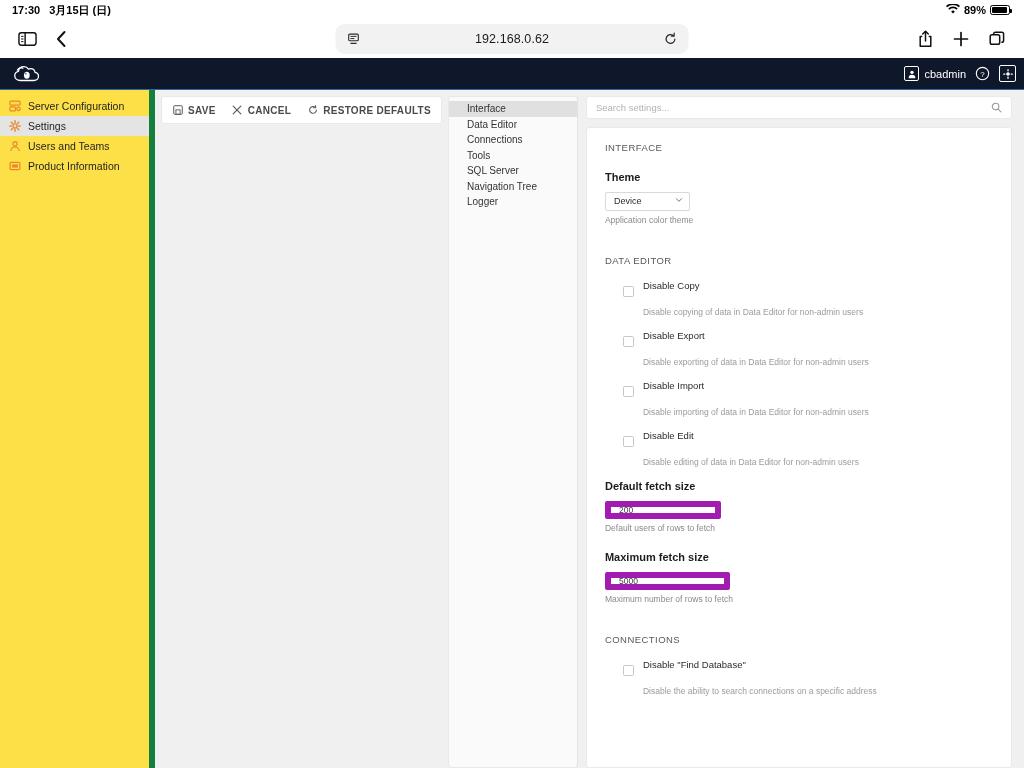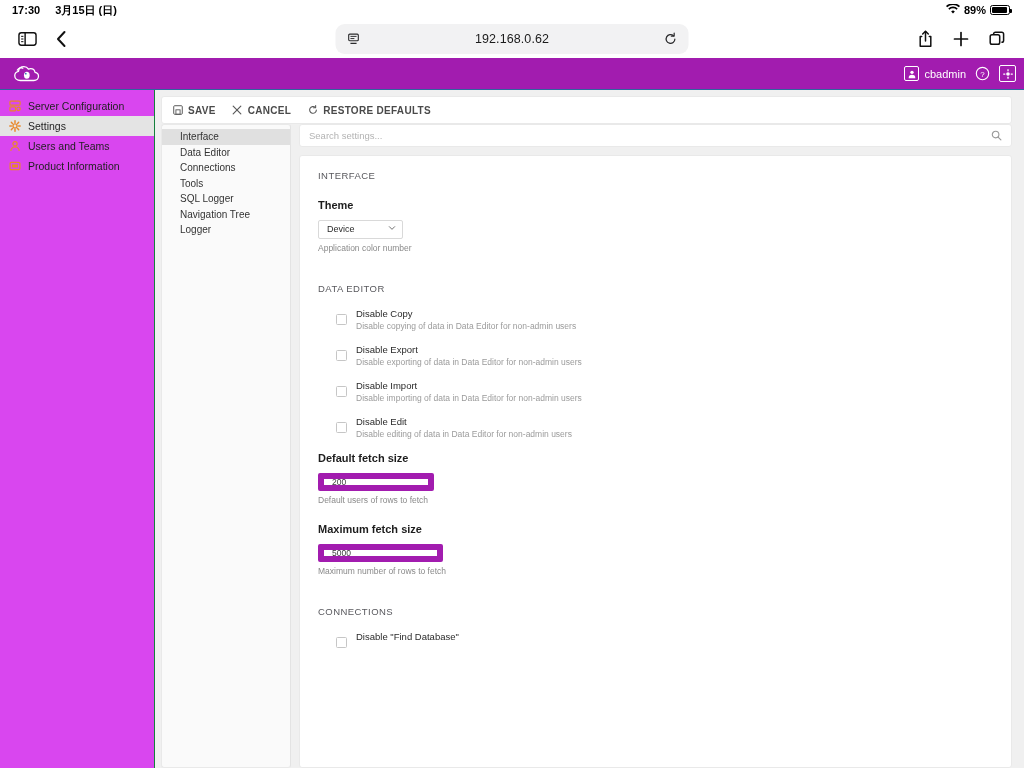--- a/index.html
+++ b/index.html
@@ -11,21 +11,21 @@
   }
 
   
   .status-bar {
     height: 20px; width: 100%;
     display: flex; align-items: center;
     padding: 0 14px 0 12px;
     font-size: 11px; font-weight: bold; color: #000;
     background: #ffffff;
   }
-  .status-left { display: flex; align-items: center; gap: 15px; }
+  .status-left { display: flex; align-items: center; gap: 9px; }
   .status-right { margin-left: auto; display: flex; align-items: center; gap: 4px; }
   .wifi-icon { display: inline-block; }
   .battery-pct { font-size: 11px; font-weight: bold; }
   .battery-icon {
     width: 20px; height: 10px;
     border: 1.2px solid #000; border-radius: 2.5px;
     position: relative; display: inline-block;
   }
   .battery-icon::after {
     content: ""; position: absolute; right: -3px; top: 3px;
@@ -63,21 +63,21 @@
   .url-icon, .url-reload { width: 16px; height: 16px; display: flex; align-items: center; justify-content: center; color: #2c2c2e; }
   .chrome-right { margin-left: auto; display: flex; align-items: center; gap: 2px; }
 
   
   .app {
     width: 100%; height: 710px;
     display: flex; flex-direction: column;
     background: #f0f0f0;
   }
   .app-header {
-    height: 32px; background: #a21caf;
+    height: 32px; background: #0f172a;
     display: flex; align-items: center;
     padding: 0 8px 0 10px;
     flex: 0 0 32px;
     border-bottom: 1px solid #2f689f;
     gap: 47px;
   }
   .logo { width: 38px; height: 24px; display: flex; align-items: center; }
   .app-header-right { margin-left: auto; display: flex; align-items: center; gap: 8px; }
   .user-chip { display: flex; align-items: center; gap: 5px; color: #fff; font-size: 11px; }
   .user-avatar {
@@ -89,33 +89,33 @@
     display: flex; align-items: center; justify-content: center;
     color: #fff; cursor: pointer;
   }
   .hdr-icon-btn.boxed { border: 1.4px solid #fff; border-radius: 2px; }
 
   .app-body { flex: 1; display: flex; min-height: 0; }
 
   
   .left-nav {
     width: 155px; flex: 0 0 155px;
-    background: #d946ef;
-    border-right: 1px solid #15803d;
+    background: #fde047;
+    border-right: 6px solid #15803d;
     padding-top: 6px;
   }
   .nav-item {
     height: 20px; display: flex; align-items: center; gap: 7px;
     padding: 0 8px; font-size: 10.5px; color: #1f1f1f; cursor: pointer;
   }
   .nav-item.active { background: #e4e4e4; }
   .nav-ico { width: 13px; height: 13px; display: flex; align-items: center; justify-content: center; color: #e8882b; flex: 0 0 13px; }
 
   
-  .main { flex: 1; min-width: 0; display: flex; flex-direction: column; padding: 6px 12px 0 6px; }
+  .main { flex: 1; min-width: 0; display: flex; flex-direction: row; padding: 6px 12px 0 6px; gap: 6px; }
   .card { background: #fff; border-radius: 3px; border: 1px solid #e9e9e9; }
 
   .toolbar {
     height: 28px; display: flex; align-items: center;
     padding: 0 10px; gap: 16px;
   }
   .tb-btn {
     display: flex; align-items: center; gap: 5px;
     font-size: 10px; font-weight: bold; letter-spacing: .3px;
     color: #4a4a4a; cursor: pointer; text-transform: uppercase;
@@ -181,21 +181,21 @@
 
   .indent { padding-left: 18px; }
   .chk-row { display: flex; align-items: flex-start; gap: 9px; margin-bottom: 13px; }
   .chk-box {
     width: 11px; height: 11px; flex: 0 0 11px;
     border: 1px solid #c6c6c6; border-radius: 1.5px; background: #fff;
     margin-top: 6px; cursor: pointer;
   }
   .chk-txt { flex: 1; min-width: 0; }
   .chk-title { font-size: 9.5px; color: #2a2a2a; }
-  .chk-desc { font-size: 8.5px; color: #9b9b9b; margin-top: 2px; }
+  .chk-desc { font-size: 8.5px; color: #9b9b9b; margin-top: 16px; }
 
   .num-input {
     width: 116px; height: 18px;
     border: 6px solid #a21caf; border-radius: 2px; background: #fff;
     padding: 0 8px; font-size: 8.5px; color: #3a3a3a; outline: none;
     font-family: "Liberation Sans", sans-serif;
   }
   .num-input.wide { width: 125px; }
   .block { margin-bottom: 0; }
   .mt18 { margin-top: 18px; }
@@ -411,21 +411,21 @@
           <div class="snav-item">
               <span>Data Editor</span>
             </div>
           <div class="snav-item">
               <span>Connections</span>
             </div>
           <div class="snav-item">
               <span>Tools</span>
             </div>
           <div class="snav-item">
-              <span>SQL Logger</span>
+              <span>SQL Server</span>
             </div>
           <div class="snav-item">
               <span>Navigation Tree</span>
             </div>
           <div class="snav-item">
               <span>Logger</span>
             </div>
         </div>
 
         <div class="settings-right">
@@ -451,21 +451,21 @@
                 <div class="sel-wrap">
                   <select class="sel theme">
                     <option>Device</option>
                   </select>
                   <span class="sel-caret">
                     <svg width="8" height="8" viewBox="0 0 9 9">
                         <polyline points="1.5,3 4.5,6 7.5,3" fill="none" stroke="#6f6f6f" stroke-width="1.1" stroke-linecap="round" stroke-linejoin="round"></polyline>
                       </svg>
                   </span>
                 </div>
-                <div class="field-hint">Application color number</div>
+                <div class="field-hint">Application color theme</div>
               </div>
 
               <div class="group-title spaced">DATA EDITOR</div>
 
               <div class="indent">
                 <div class="chk-row">
                   <span class="chk-box"></span>
                   <span class="chk-txt">
                     <span class="chk-title" style="display:block">Disable Copy</span>
                     <span class="chk-desc" style="display:block">Disable copying of data in Data Editor for non-admin users</span>
@@ -506,20 +506,21 @@
                 <div class="field-hint">Maximum number of rows to fetch</div>
               </div>
 
               <div class="group-title spaced">CONNECTIONS</div>
 
               <div class="indent">
                 <div class="chk-row">
                   <span class="chk-box"></span>
                   <span class="chk-txt">
                     <span class="chk-title" style="display:block">Disable "Find Database"</span>
+                    <span class="chk-desc" style="display:block">Disable the ability to search connections on a specific address</span>
                   </span>
                 </div>
               </div>
 
             </div>
           </div>
 
         </div>
       </div>
     </div>

